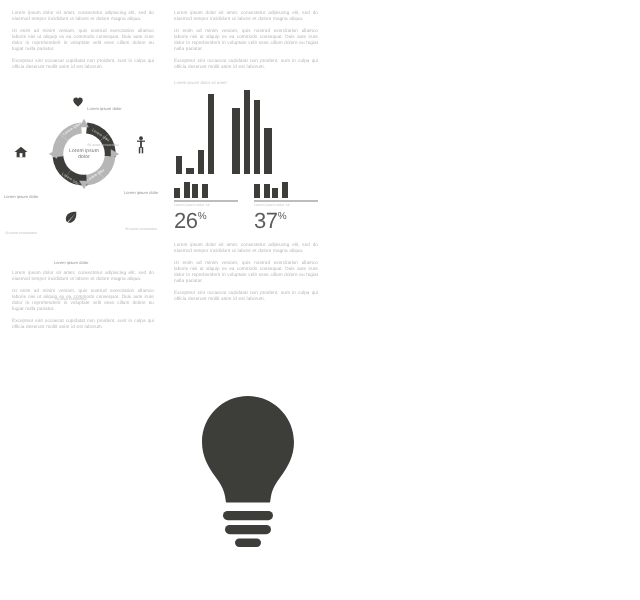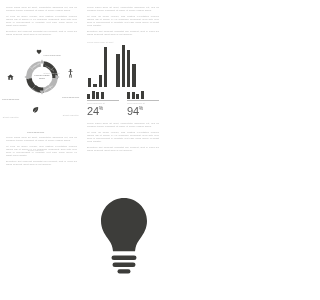--- a/index.html
+++ b/index.html
@@ -340,33 +340,33 @@
 
       <div class="stat">
         <div class="stat-bars">
           <i style="height:4.8px"></i>
           <i style="height:8px"></i>
           <i style="height:6.8px"></i>
           <i style="height:7.6px"></i>
         </div>
         <div class="stat-rule"></div>
         <div class="stat-cap">Lorem ipsum dolor sit</div>
-        <div class="stat-num"><span>24</span><sup>%</sup></div>
+        <div class="stat-num"><span>26</span><sup>%</sup></div>
       </div>
 
       <div class="stat">
         <div class="stat-bars">
           <i style="height:6.8px"></i>
           <i style="height:7.6px"></i>
           <i style="height:5.6px"></i>
           <i style="height:8px"></i>
         </div>
         <div class="stat-rule"></div>
         <div class="stat-cap">Lorem ipsum dolor sit</div>
-        <div class="stat-num"><span>94</span><sup>%</sup></div>
+        <div class="stat-num"><span>37</span><sup>%</sup></div>
       </div>
 
     </div>
 
     <div class="textblock" style="margin-top:5px;">
       <p class="para">Lorem ipsum dolor sit amet, consectetur adipiscing elit, sed do eiusmod tempor incididunt ut labore et dolore magna aliqua.</p>
       <p class="para">Ut enim ad minim veniam, quis nostrud exercitation ullamco laboris nisi ut aliquip ex ea commodo consequat. Duis aute irure dolor in reprehenderit in voluptate velit esse cillum dolore eu fugiat nulla pariatur.</p>
       <p class="para">Excepteur sint occaecat cupidatat non proident, sunt in culpa qui officia deserunt mollit anim id est laborum.</p>
     </div>
 

